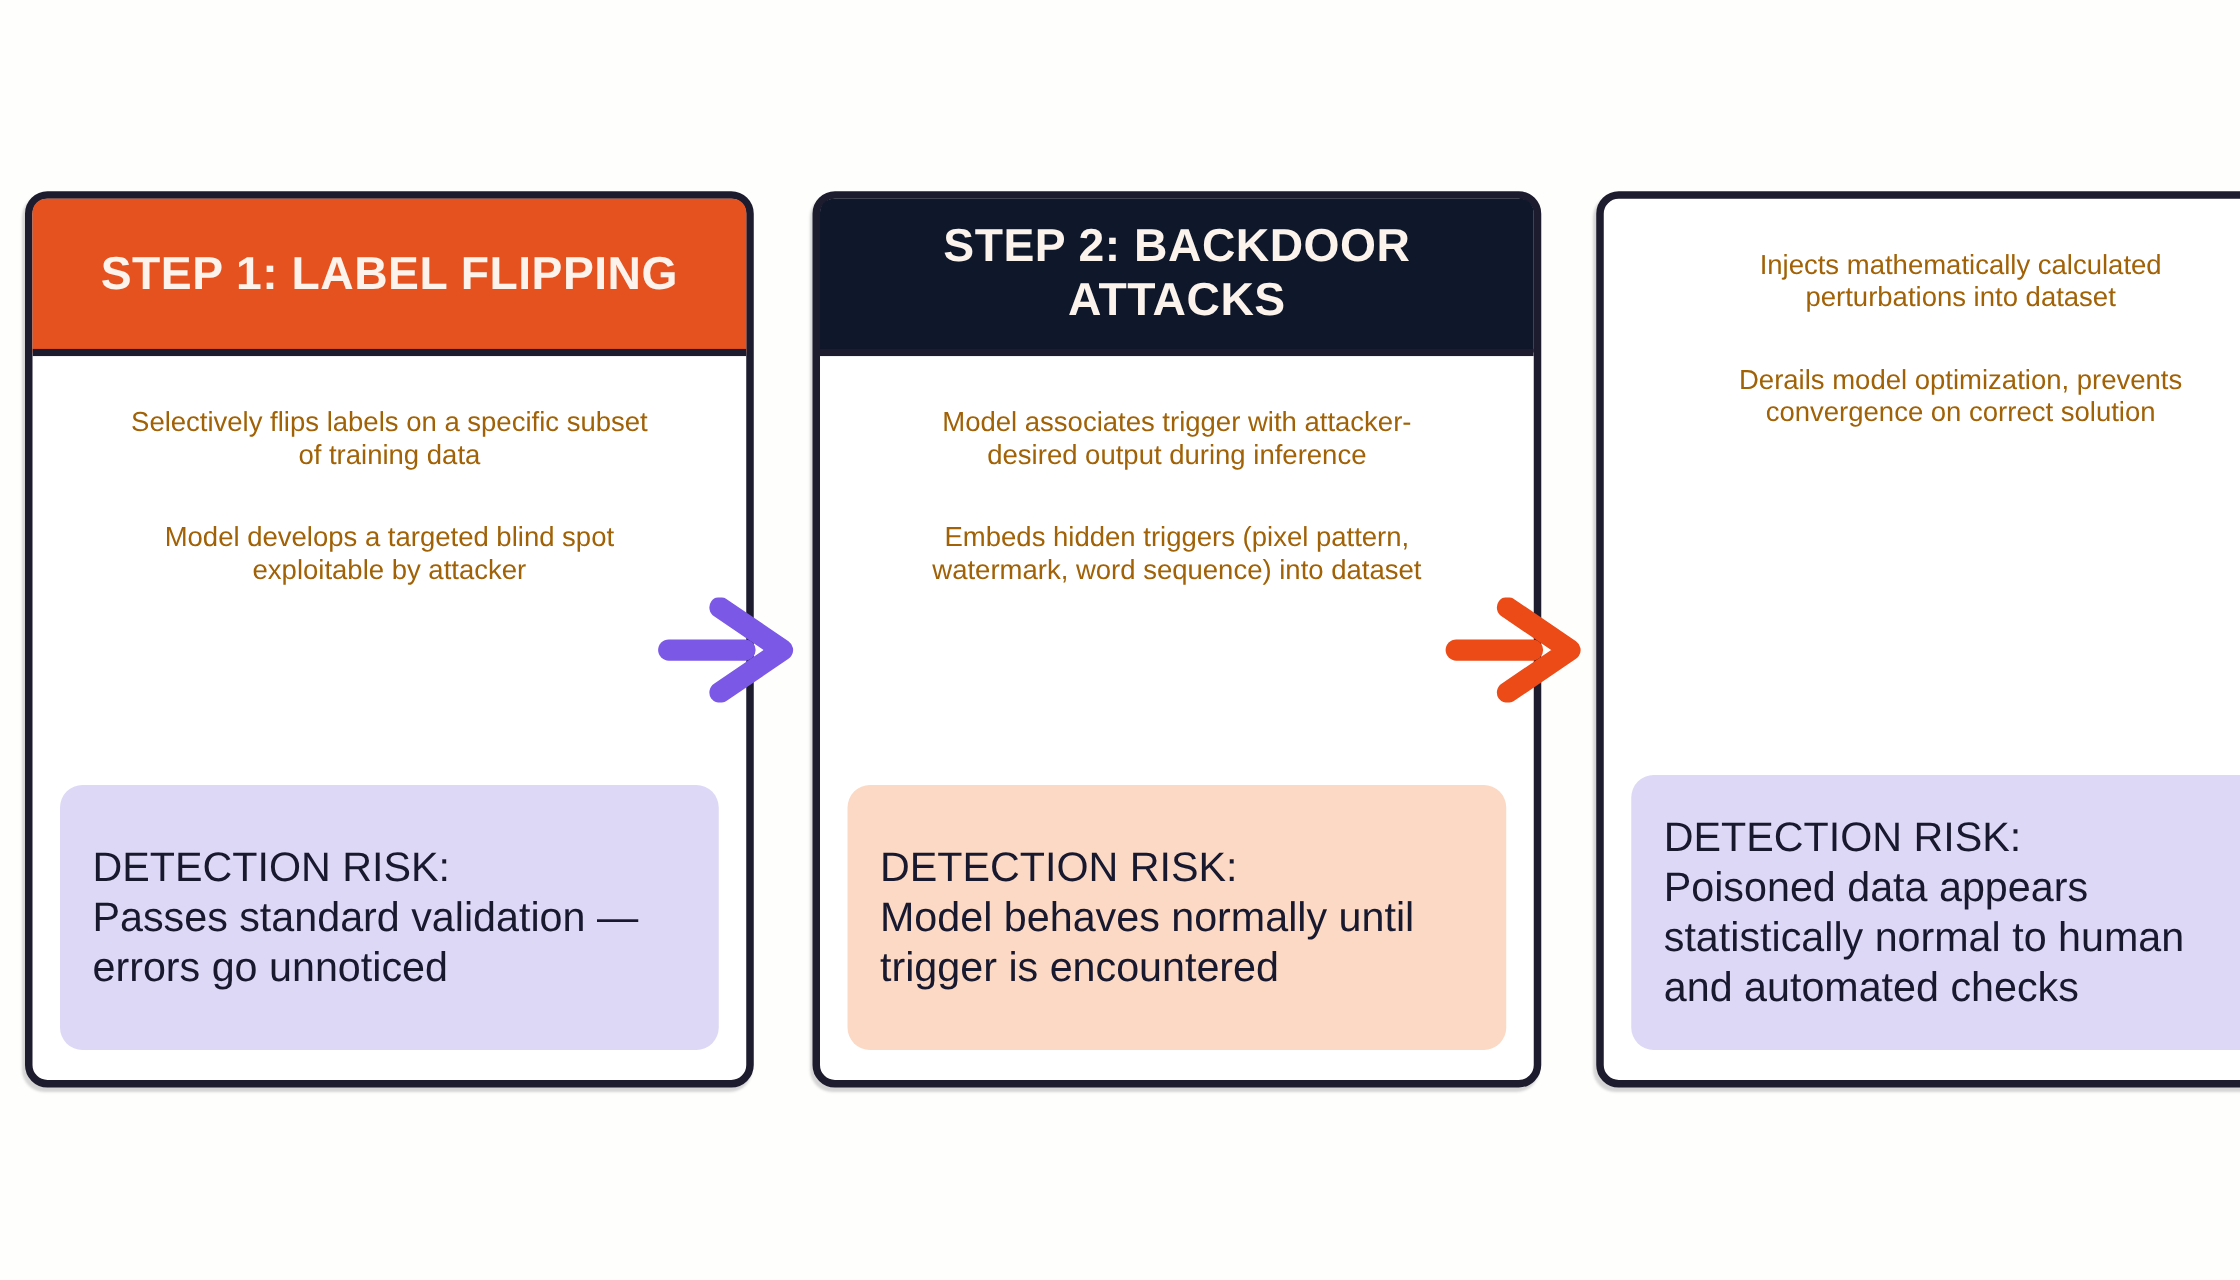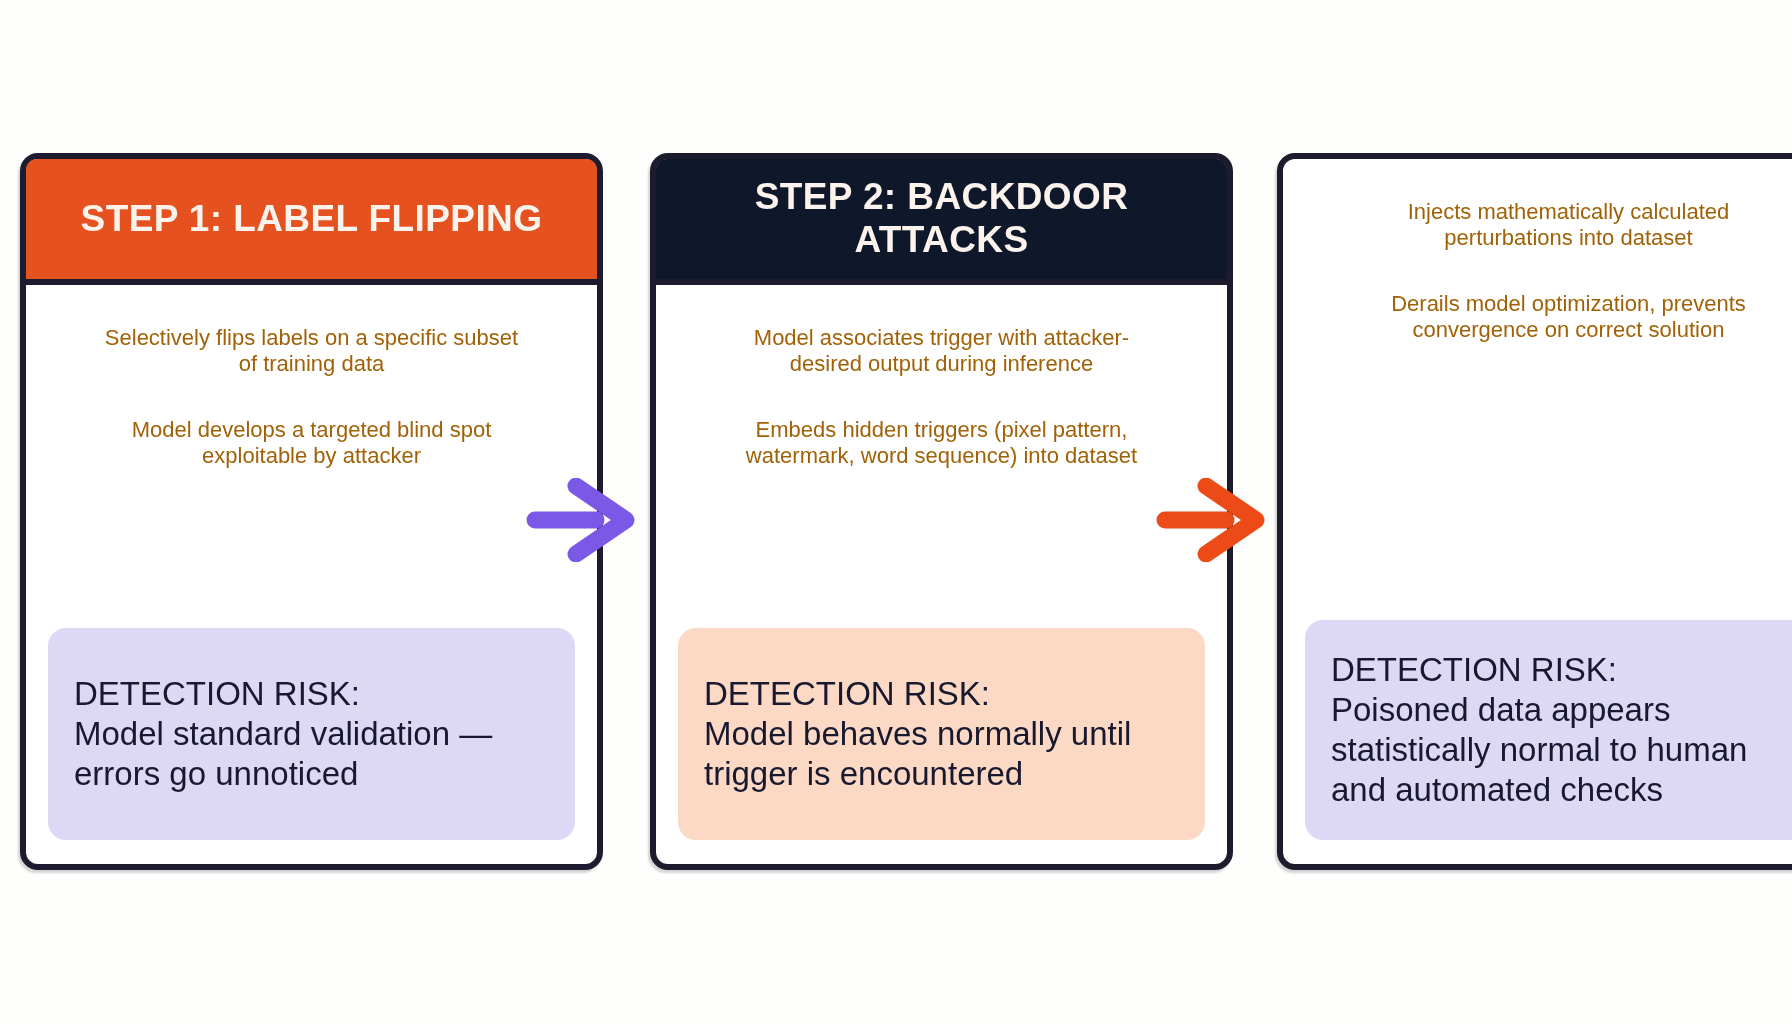--- a/index.html
+++ b/index.html
@@ -109,21 +109,21 @@
 
   <section class="card pos-1">
     <header class="card-header header-orange">
       <span>STEP 1: LABEL FLIPPING</span>
     </header>
     <div class="card-body">
       <p>Selectively flips labels on a specific subset of training data</p>
       <p>Model develops a targeted blind spot exploitable by attacker</p>
       <div class="risk-box box-lavender">
         <div class="risk-label">DETECTION RISK:</div>
-        <div class="risk-text">Model standard validation — errors go unnoticed</div>
+        <div class="risk-text">Passes standard validation — errors go unnoticed</div>
       </div>
     </div>
   </section>
 
   <svg class="arrow pos-1" width="112" height="84" viewBox="0 0 112 84">
     <line class="stroke-purple" x1="9" y1="42" x2="70" y2="42"></line>
     <polyline class="stroke-purple" points="50,8 100,42 50,76"></polyline>
   </svg>
 
   <section class="card pos-2">

